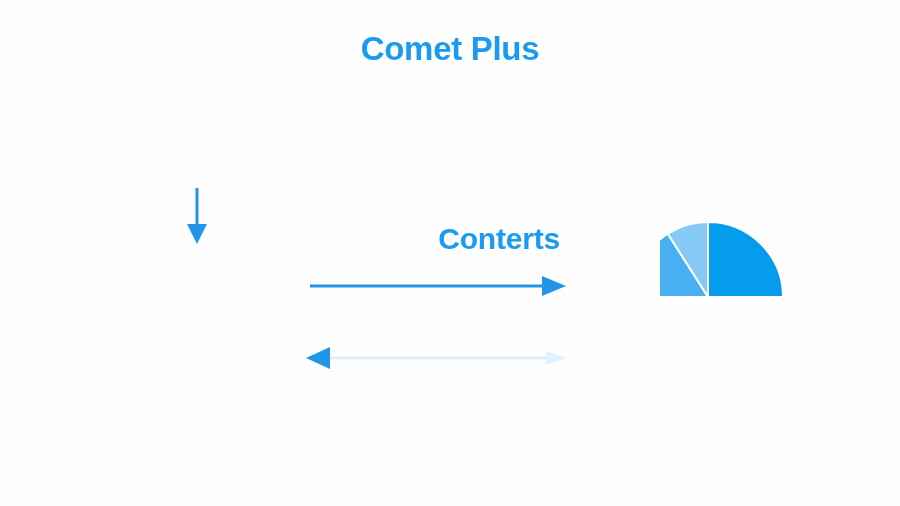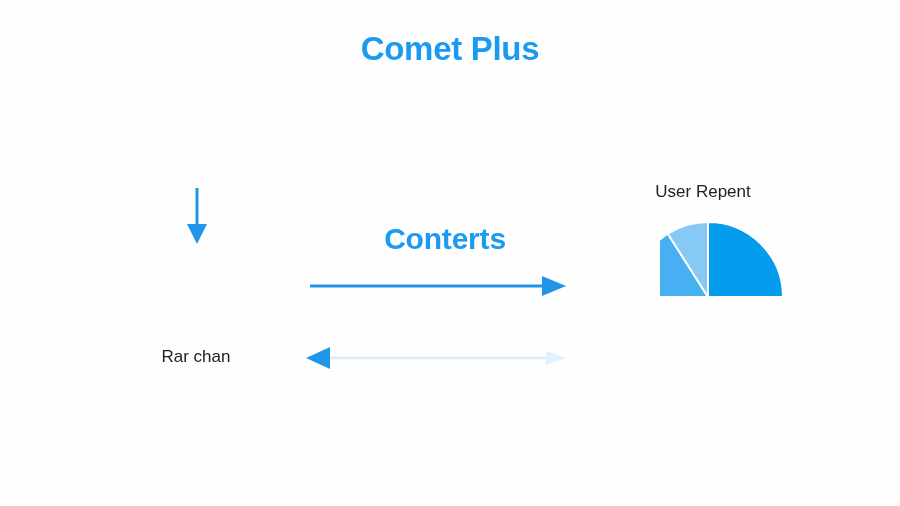--- a/index.html
+++ b/index.html
@@ -64,21 +64,21 @@
     width: 56px;
     height: 64px;
   }
 
   
   #center-label {
     position: absolute;
     left: 330px;
     top: 222px;
     width: 230px;
-    text-align: center;
+    text-align: right;
     font-size: 30px;
     font-weight: bold;
     color: #1a9af0;
     letter-spacing: -0.2px;
   }
 
   
   #arrow-forward {
     position: absolute;
     left: 305px;
@@ -122,40 +122,38 @@
 
 
   <div id="down-arrow">
     <svg width="56" height="64" viewBox="0 0 56 64" xmlns="http://www.w3.org/2000/svg">
       <line x1="27" y1="2" x2="27" y2="42" stroke="#2196e8" stroke-width="3"></line>
       <polygon points="27,58 17,38 37,38" fill="#2196e8"></polygon>
     </svg>
   </div>
 
 
-  <div id="label-rar-chan" class="left-label">Rar chan</div>
 
   <div id="center-label">Conterts</div>
 
   <div id="arrow-forward">
     <svg width="268" height="28" viewBox="0 0 268 28" xmlns="http://www.w3.org/2000/svg">
       <line x1="5" y1="14" x2="243" y2="14" stroke="#2196e8" stroke-width="3.2"></line>
       <polygon points="261,14 237,4 237,24" fill="#2196e8"></polygon>
     </svg>
   </div>
 
   <div id="arrow-back">
     <svg width="268" height="26" viewBox="0 0 268 26" xmlns="http://www.w3.org/2000/svg">
       <line x1="22" y1="13" x2="252" y2="13" stroke="#d8ecfb" stroke-width="2.6"></line>
       <polygon points="266,13 246,6 246,20" fill="#e3f1fc"></polygon>
       <polygon points="6,13 30,2 30,24" fill="#2196e8"></polygon>
     </svg>
   </div>
 
-  <div id="label-user-repent">User Repent</div>
 
   <div id="pie-chart">
     <svg id="pie-svg" width="180" height="185" viewBox="0 0 180 185" xmlns="http://www.w3.org/2000/svg">
         <path d="M 48 87 L -27.00 87.00 A 75 75 0 0 1 7.81 23.68 Z" fill="#47b0f2" stroke="#ffffff" stroke-width="2"></path>
         <path d="M 48 87 L 7.81 23.68 A 75 75 0 0 1 48.00 12.00 Z" fill="#86c9f5" stroke="#ffffff" stroke-width="2"></path>
         <path d="M 48 87 L 48.00 12.00 A 75 75 0 0 1 123.00 87.00 Z" fill="#069ced" stroke="#ffffff" stroke-width="2"></path>
       </svg>
   </div>
 
 </div>

